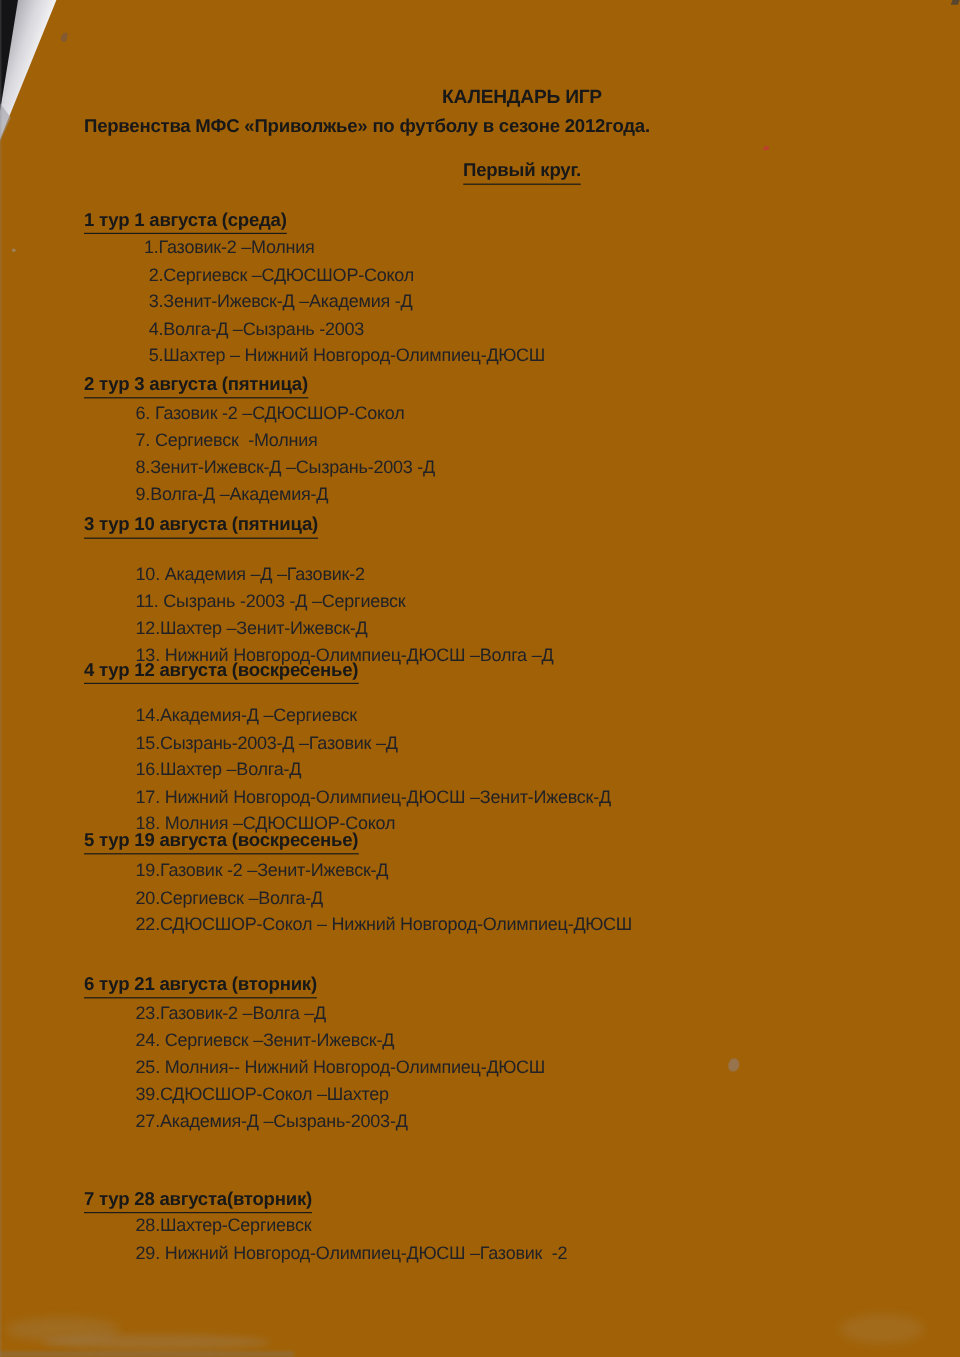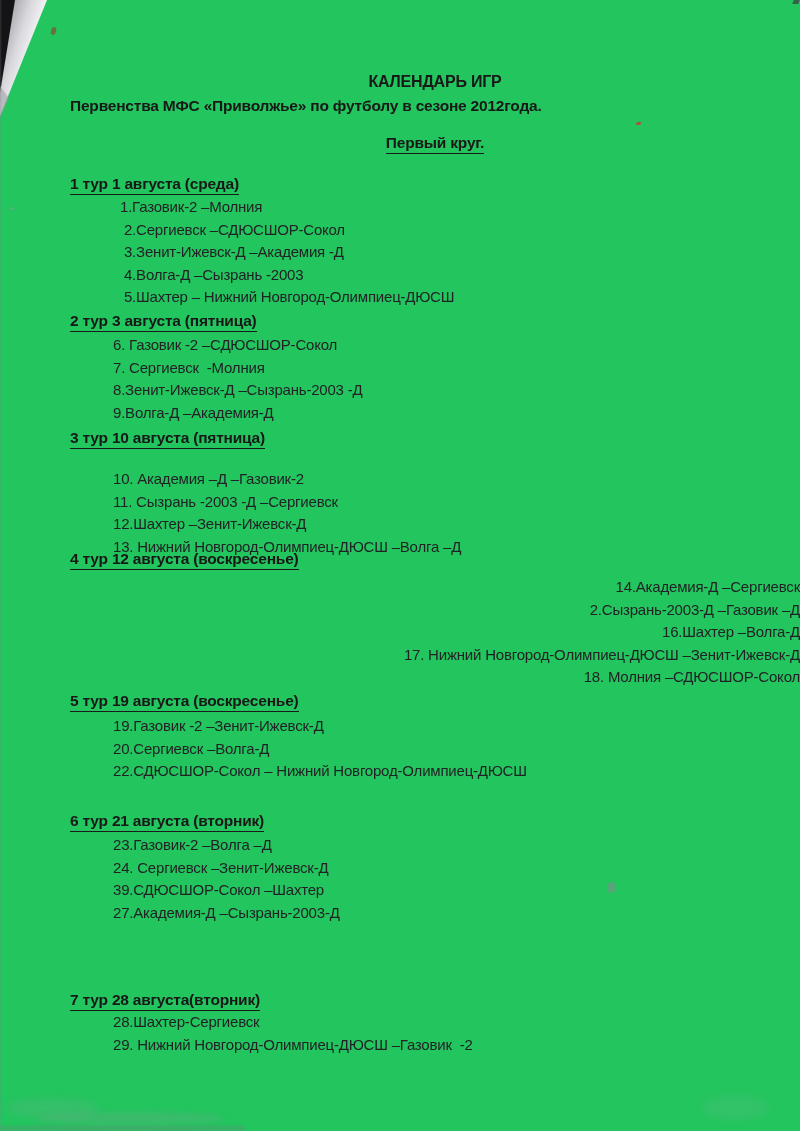--- a/index.html
+++ b/index.html
@@ -5,21 +5,21 @@
   html, body { margin: 0; padding: 0; }
   body {
     width: 800px; height: 1131px;
     background: #e9e9ec;
     font-family: "Liberation Sans", sans-serif;
     overflow: hidden;
   }
   .page {
     position: relative;
     width: 800px; height: 1131px;
-    background: #22c55e;
+    background: #a16207;
     color: #1e1e1e;
     letter-spacing: -0.2px;
     overflow: hidden;
   }
 
   
   .corner-svg { position: absolute; left: 0; top: 0; }
   .left-edge {
     position: absolute; left: 0; top: 0; width: 2px; height: 1131px;
     background: linear-gradient(to right, rgba(130,132,138,0.30), rgba(130,132,138,0));
@@ -96,21 +96,21 @@
     color: #181818;
   }
   .matches { padding-left: 43px; }
   .match-line {
     font-size: 15px; line-height: 22.5px; white-space: pre;
     color: #222226;
   }
   .tour-1 { top: 174px; } .tour-1 .matches { margin-top: 1px; padding-left: 50px; }
   .tour-2 { top: 311px; } .tour-2 .matches { margin-top: 2px; }
   .tour-3 { top: 428px; } .tour-3 .matches { margin-top: 19px; }
-  .tour-4 { top: 549px; } .tour-4 .matches { margin-top: 6px; text-align: right; }
+  .tour-4 { top: 549px; } .tour-4 .matches { margin-top: 16px; }
   .tour-5 { top: 691px; } .tour-5 .matches { margin-top: 3px; }
   .tour-6 { top: 811px; } .tour-6 .matches { margin-top: 2px; }
   .tour-7 { top: 990px; } .tour-7 .matches { margin-top: 0px; }
 </style>
 </head>
 <body>
 
 <div class="page">
 
   <svg class="corner-svg" width="130" height="140" viewBox="0 0 130 140">
@@ -171,41 +171,42 @@
           <div class="match-line">11. Сызрань -2003 -Д –Сергиевск</div>
           <div class="match-line">12.Шахтер –Зенит-Ижевск-Д</div>
           <div class="match-line">13. Нижний Новгород-Олимпиец-ДЮСШ –Волга –Д</div>
         </div>
     </div>
 
     <div class="tour tour-4">
       <div class="tour-header-wrap"><span class="tour-header">4 тур 12 августа (воскресенье)</span></div>
       <div class="matches">
           <div class="match-line">14.Академия-Д –Сергиевск</div>
-          <div class="match-line">2.Сызрань-2003-Д –Газовик –Д</div>
+          <div class="match-line">15.Сызрань-2003-Д –Газовик –Д</div>
           <div class="match-line">16.Шахтер –Волга-Д</div>
           <div class="match-line">17. Нижний Новгород-Олимпиец-ДЮСШ –Зенит-Ижевск-Д</div>
           <div class="match-line">18. Молния –СДЮСШОР-Сокол</div>
         </div>
     </div>
 
     <div class="tour tour-5">
       <div class="tour-header-wrap"><span class="tour-header">5 тур 19 августа (воскресенье)</span></div>
       <div class="matches">
           <div class="match-line">19.Газовик -2 –Зенит-Ижевск-Д</div>
           <div class="match-line">20.Сергиевск –Волга-Д</div>
           <div class="match-line">22.СДЮСШОР-Сокол – Нижний Новгород-Олимпиец-ДЮСШ</div>
         </div>
     </div>
 
     <div class="tour tour-6">
       <div class="tour-header-wrap"><span class="tour-header">6 тур 21 августа (вторник)</span></div>
       <div class="matches">
           <div class="match-line">23.Газовик-2 –Волга –Д</div>
           <div class="match-line">24. Сергиевск –Зенит-Ижевск-Д</div>
+          <div class="match-line">25. Молния-- Нижний Новгород-Олимпиец-ДЮСШ</div>
           <div class="match-line">39.СДЮСШОР-Сокол –Шахтер</div>
           <div class="match-line">27.Академия-Д –Сызрань-2003-Д</div>
         </div>
     </div>
 
     <div class="tour tour-7">
       <div class="tour-header-wrap"><span class="tour-header">7 тур 28 августа(вторник)</span></div>
       <div class="matches">
           <div class="match-line">28.Шахтер-Сергиевск</div>
           <div class="match-line">29. Нижний Новгород-Олимпиец-ДЮСШ –Газовик  -2</div>

